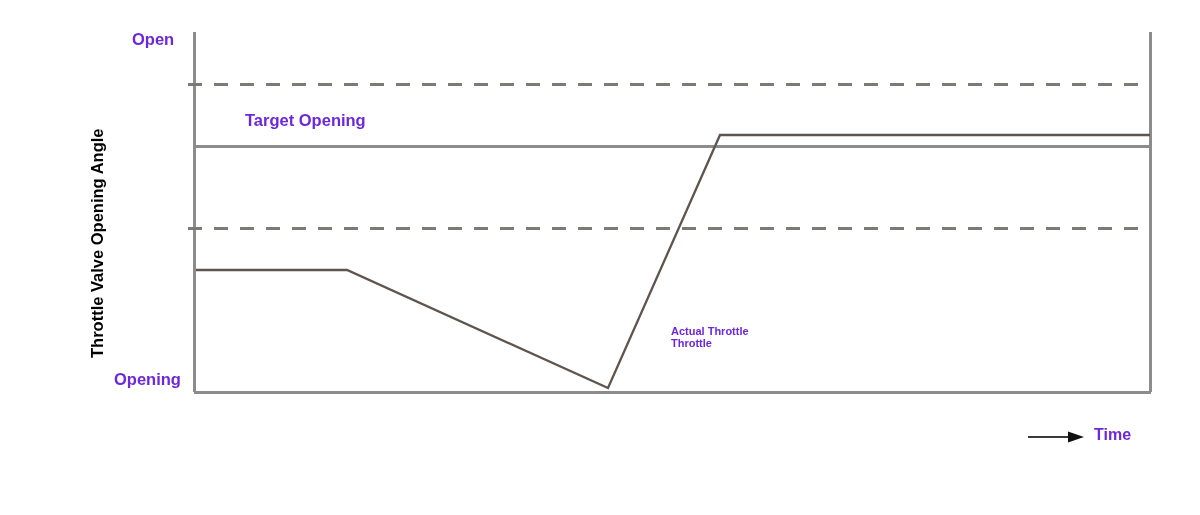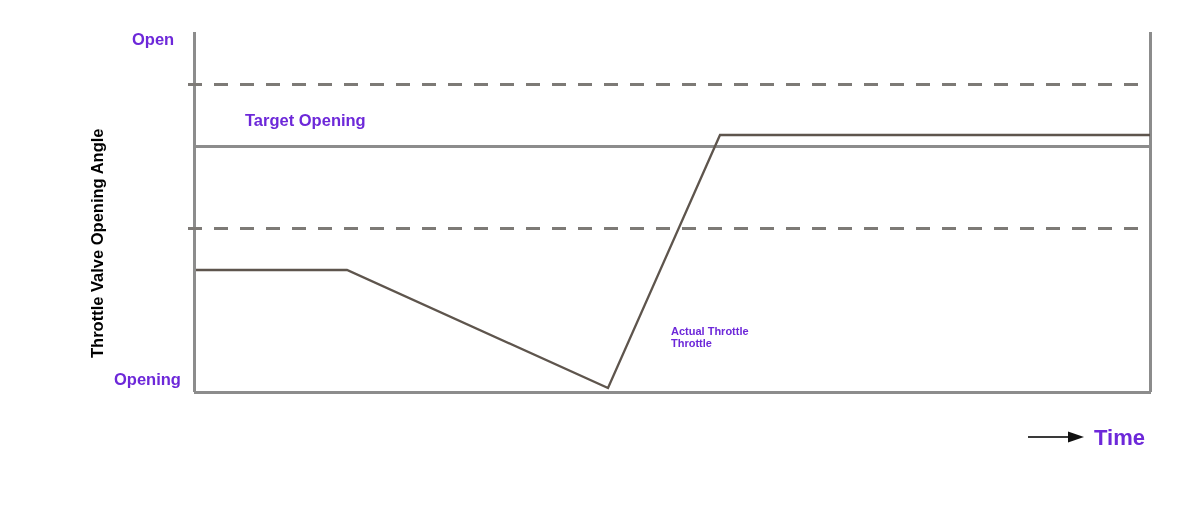--- a/index.html
+++ b/index.html
@@ -64,21 +64,21 @@
   }
   #label-actual {
     left: 671px;
     top: 281px;
     font-size: 11px;
     margin-top: 44px;
   }
   #label-time {
     left: 1094px;
     top: 426px;
-    font-size: 22px;
+    font-size: 16px;
   }
 </style>
 </head>
 <body>
 
 <div id="figure">
 
   <svg id="plot-svg" viewBox="0 0 1200 515" xmlns="http://www.w3.org/2000/svg">
 
     <line x1="194.5" y1="32" x2="194.5" y2="392" stroke="#8c8c8c" stroke-width="2.4" shape-rendering="crispEdges"></line>

